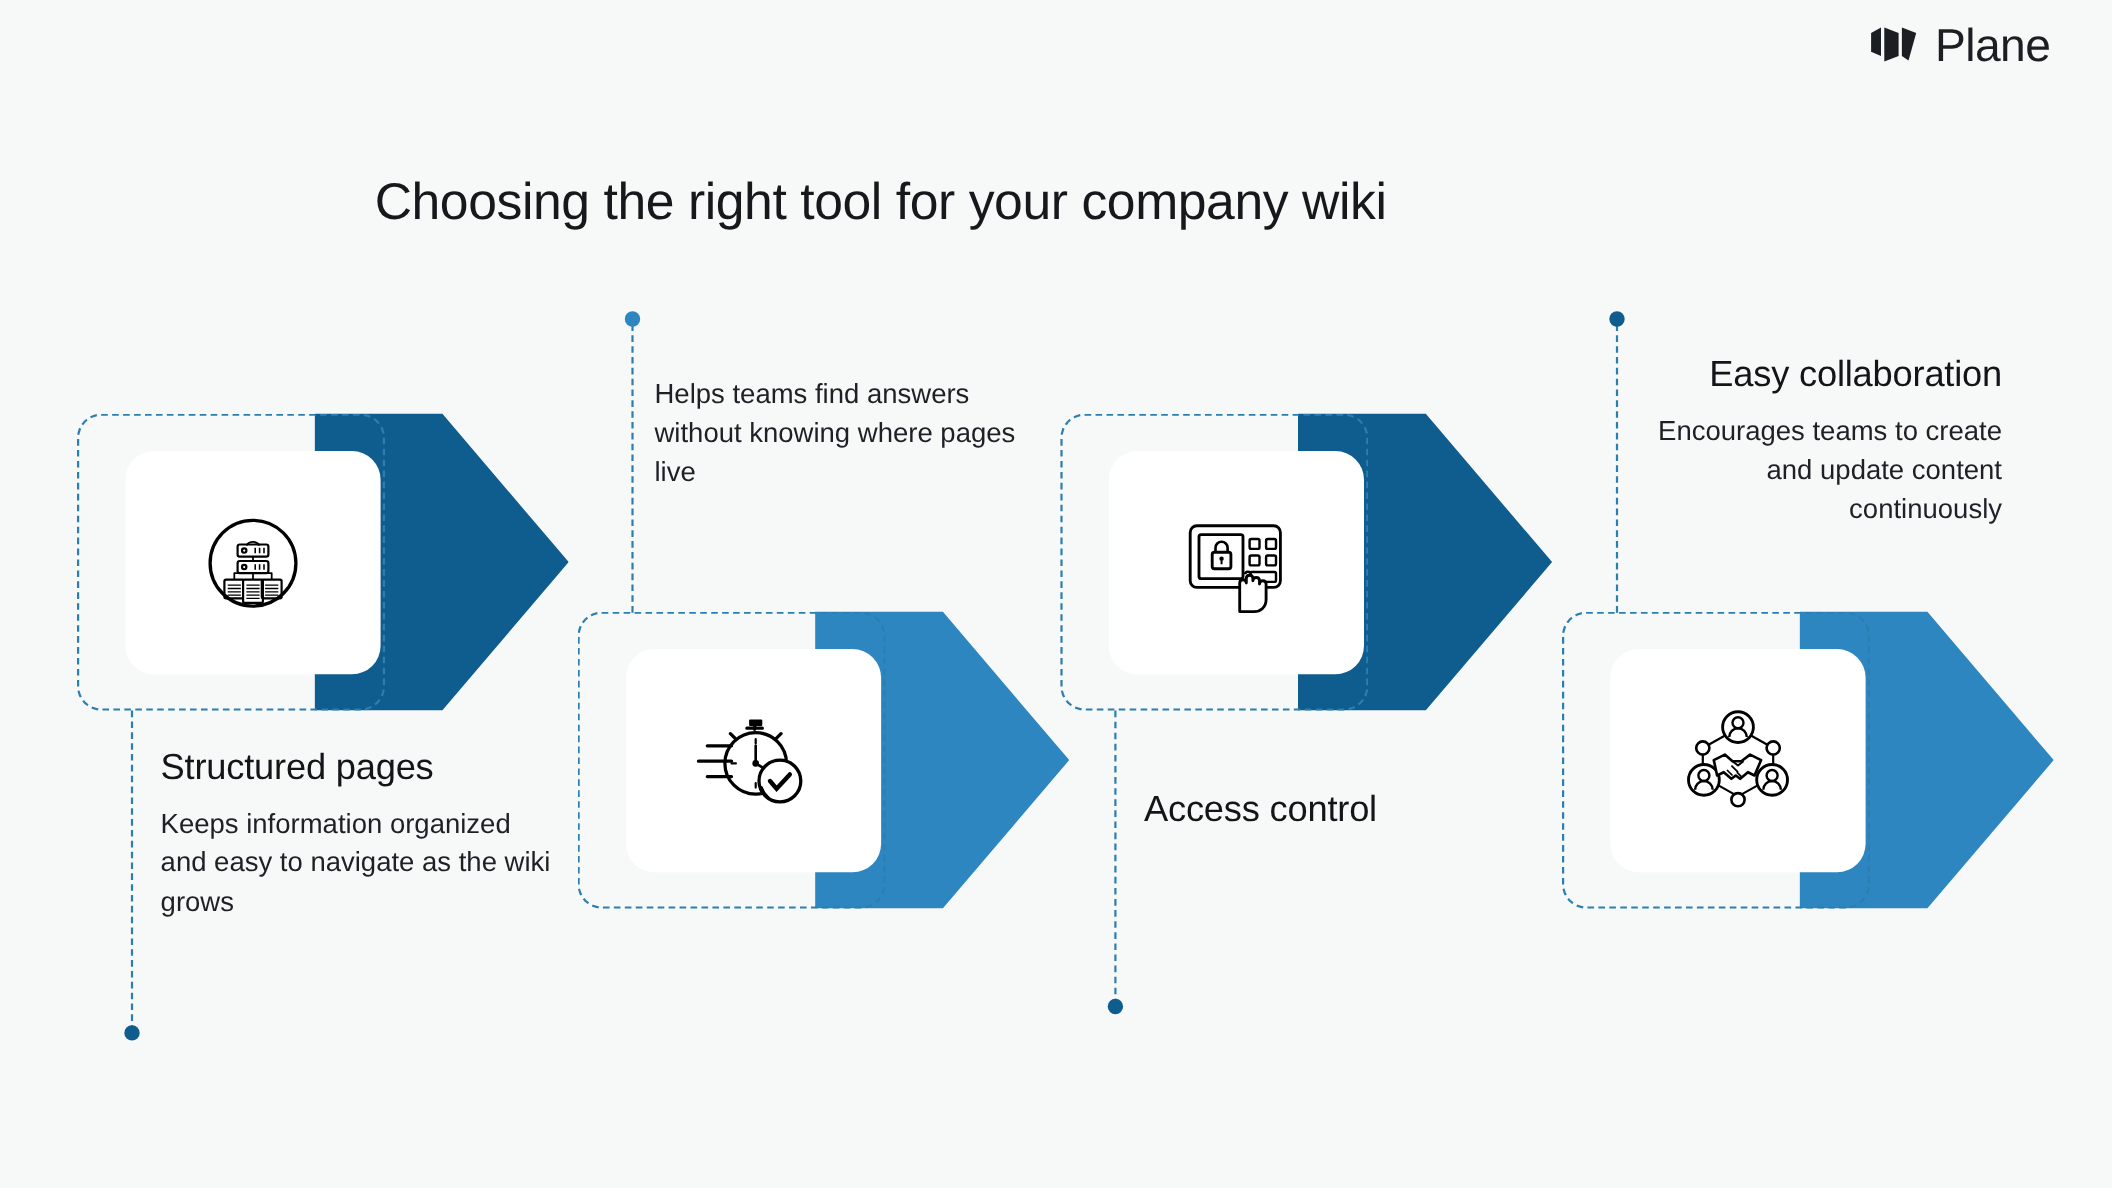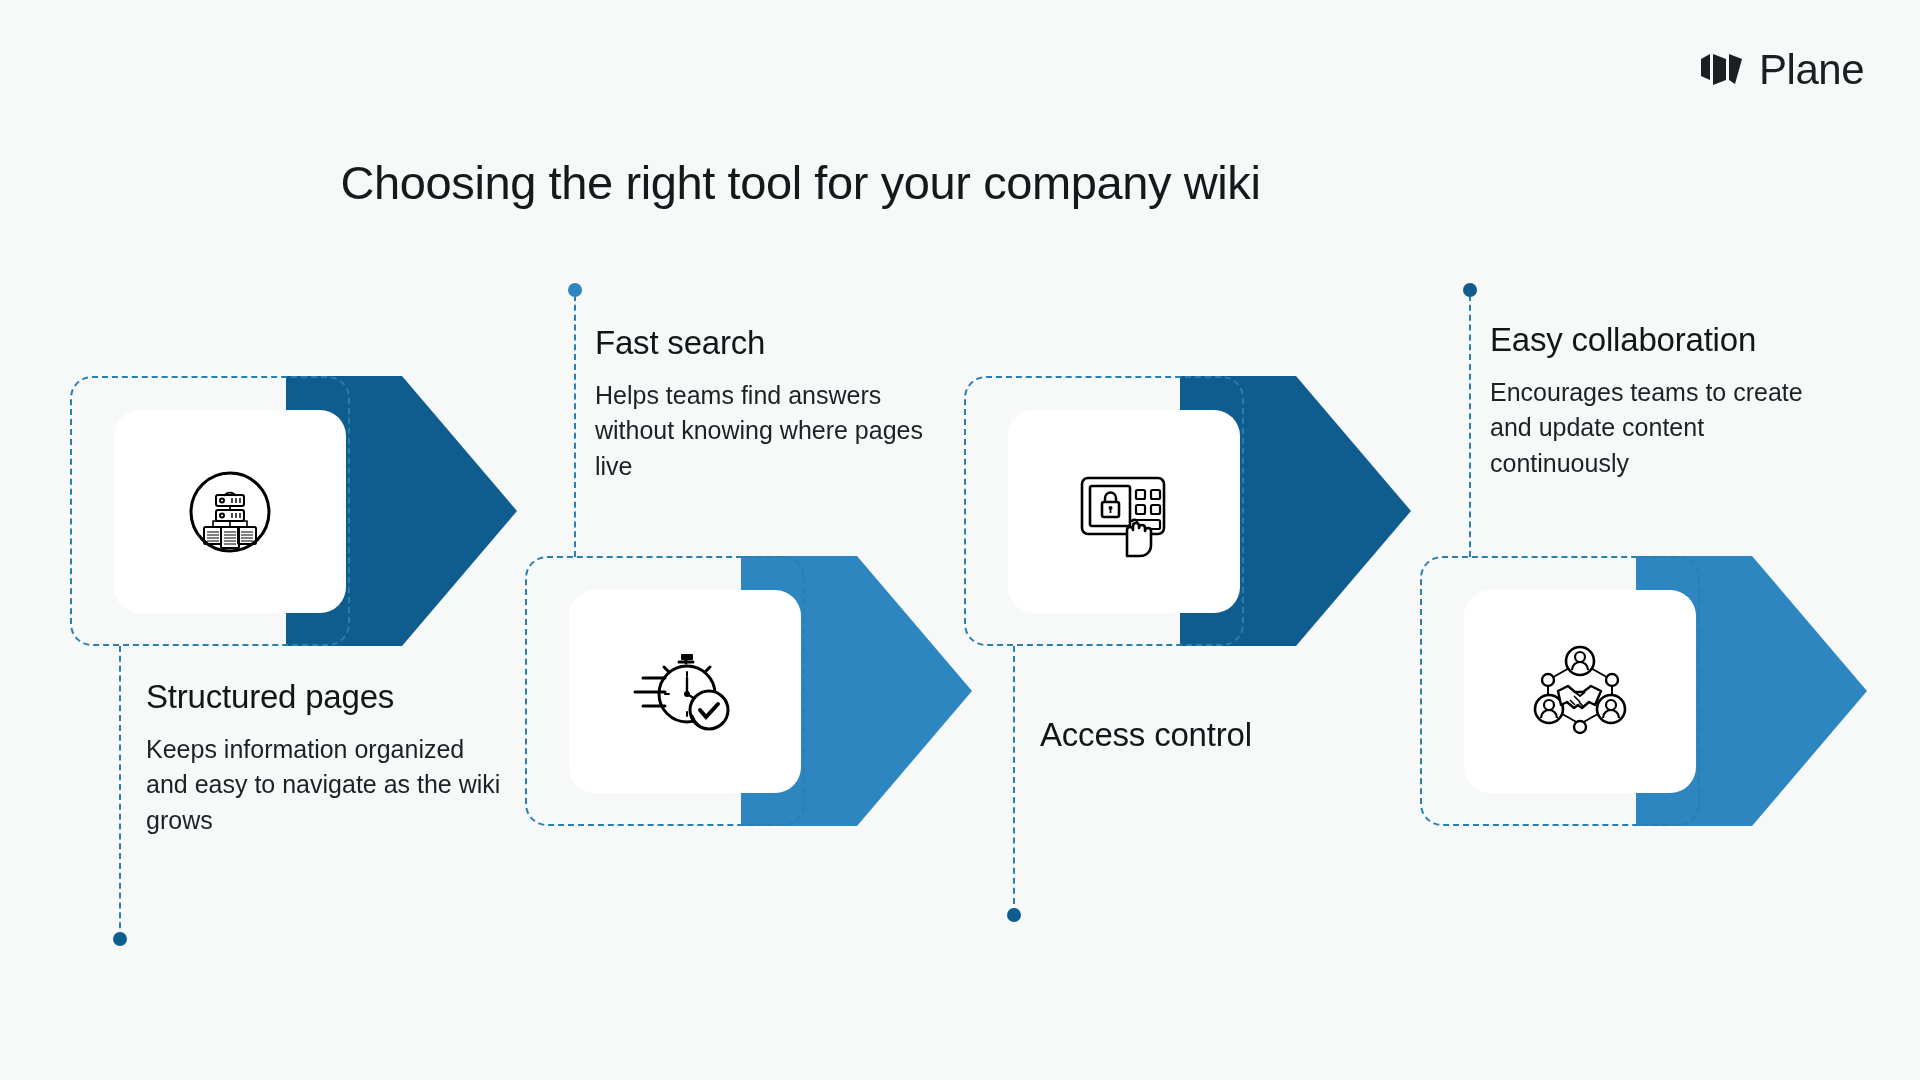--- a/index.html
+++ b/index.html
@@ -12,21 +12,21 @@
     height: 1080px;
     position: relative;
     overflow: hidden;
     font-family: "Liberation Sans", sans-serif;
     color: #13171a;
   }
 
   
   .brand {
     position: absolute;
-    top: 49px;
+    top: 20px;
     right: 56px;
     display: flex;
     align-items: center;
     gap: 14px;
   }
   .brand-mark { display: block; }
   .brand-name {
     font-size: 42px;
     font-weight: 400;
     letter-spacing: -0.5px;
@@ -196,21 +196,20 @@
           <path d="M71 68l6 7 12-13" stroke-width="4"></path>
           <path d="M63 74a19 19 0 0 0 6 9" stroke-width="3"></path>
         </svg>
       </span>
     </div>
 
     <div class="connector" style="left:574px; top:295px; height:262px;"></div>
     <div class="connector-dot" style="left:568px; top:283px; background:#2e86c1;"></div>
 
     <div class="txt" style="left:595px; top:325px; width:345px;">
-      <h3>Fast search</h3>
       <p>Helps teams find answers without knowing where pages live</p>
     </div>
   </div>
 
   <div class="step">
 
     <div class="arrow" style="left:1180px; top:376px; width:231px; height:270px;">
       <svg width="231" height="270" viewBox="0 0 231 270">
         <path d="M0 0 H116 L231 135 L116 270 H0 V200 A58 58 0 0 0 58 142 V128 A58 58 0 0 0 0 70 Z" fill="#0f5c8e"></path>
       </svg>
@@ -277,19 +276,19 @@
             <path d="M47 48l5 4 5-4" stroke-width="1.8"></path>
             <path d="M42 56l5 5M46 52l6 6M51 58l4 4" stroke-width="1.6"></path>
           </g>
         </svg>
       </span>
     </div>
 
     <div class="connector" style="left:1469px; top:295px; height:262px;"></div>
     <div class="connector-dot" style="left:1463px; top:283px; background:#0f5c8e;"></div>
 
-    <div class="txt" style="left:1490px; top:322px; width:330px;">
+    <div class="txt" style="left:1490px; top:322px; width:330px;text-align:right;">
       <h3>Easy collaboration</h3>
       <p>Encourages teams to create and update content continuously</p>
     </div>
   </div>
 
 </div>
 
 </body></html>

